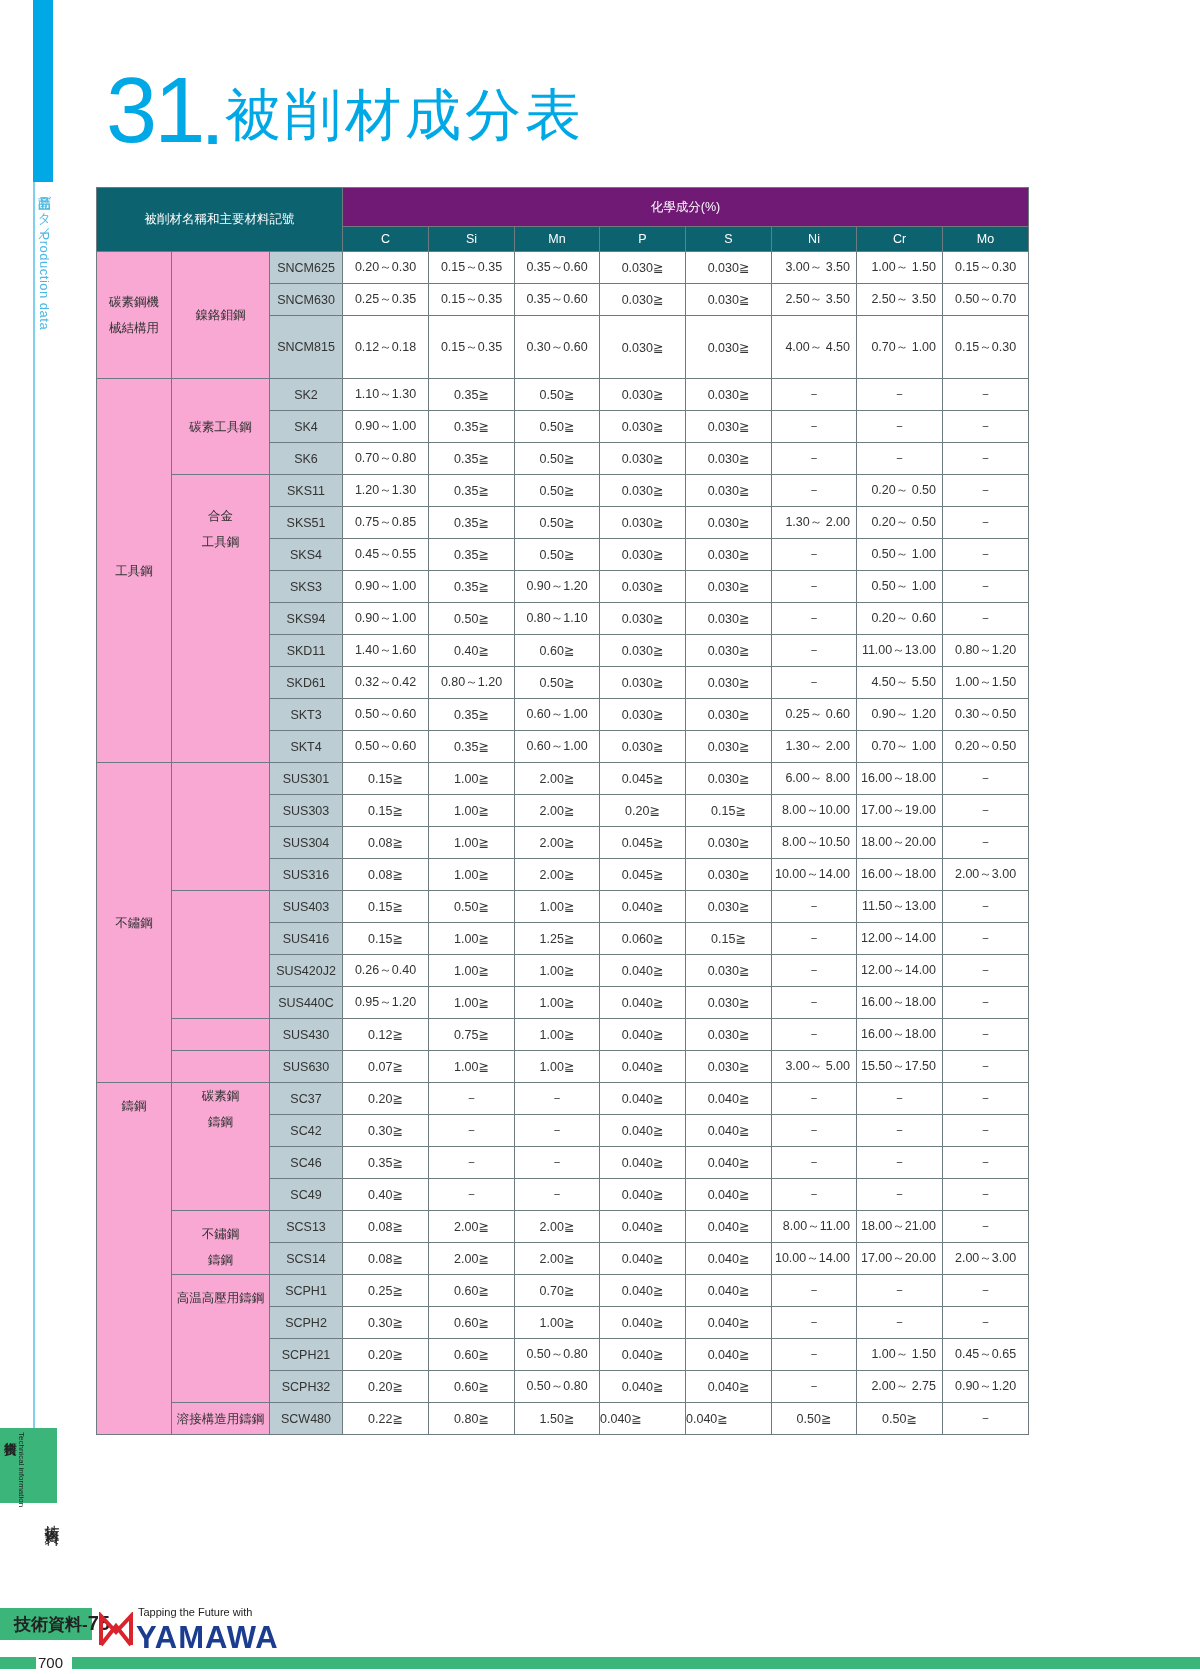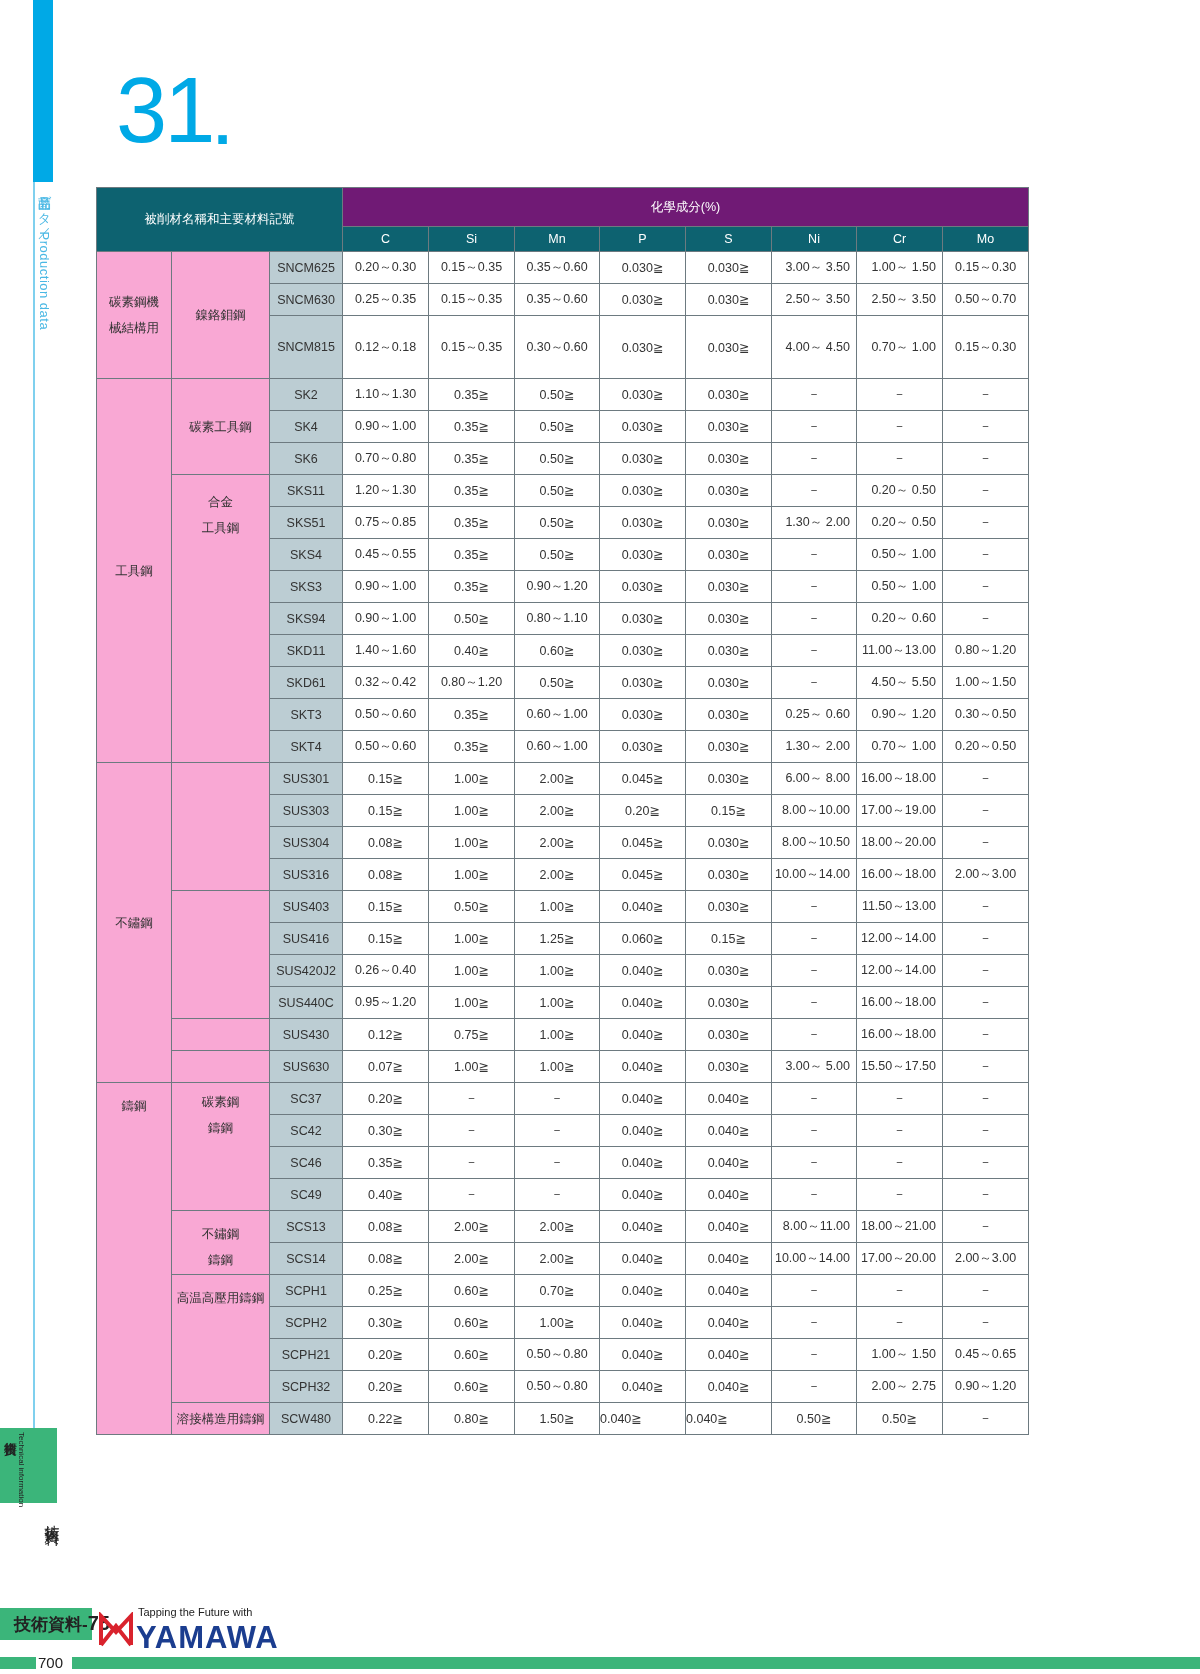--- a/index.html
+++ b/index.html
@@ -7,21 +7,21 @@
          font-family:"Liberation Sans", "DejaVu Sans", sans-serif; color:#333; }
   .side-bar-top { position:absolute; left:33px; top:0; width:20px; height:182px; background:#00a9e6; }
   .side-line { position:absolute; left:33px; top:182px; width:2px; height:1250px; background:#7fd0ee; }
   .side-label { position:absolute; left:37px; top:186px; width:16px; height:200px;
                 writing-mode:vertical-rl; color:#4ab8e4; font-size:13px; letter-spacing:0.5px; white-space:nowrap; }
   .side-tab { position:absolute; left:0; top:1428px; width:57px; height:75px; background:#3bb57a; }
   .side-tab-text { position:absolute; left:3px; top:1432px; writing-mode:vertical-rl; font-size:13px; color:#222; line-height:14px; white-space:nowrap; }
   .side-tab-sub { position:absolute; left:17px; top:1432px; writing-mode:vertical-rl; font-size:8px; color:#222; white-space:nowrap; }
   .side-vert-label { position:absolute; left:42px; top:1513px; writing-mode:vertical-rl; font-size:15px; color:#222; letter-spacing:2px; }
 
-  .title { position:absolute; left:116px; top:66px; color:#00a9e6; display:flex; align-items:flex-end; }
+  .title { position:absolute; left:106px; top:66px; color:#00a9e6; display:flex; align-items:flex-end; }
   .title-num { font-size:92px; font-weight:400; line-height:88px; letter-spacing:-3px; }
   .title-dot { font-size:60px; line-height:60px; margin-left:2px; margin-right:4px; font-weight:bold; }
   .title-text { font-size:56px; line-height:70px; letter-spacing:4px; margin-bottom:4px; }
 
   table.comp { position:absolute; left:96px; top:187px; border-collapse:collapse; table-layout:fixed; width:932px; }
   table.comp td, table.comp th { border:1px solid #6d7a80; padding:0; font-size:12.5px; text-align:center; vertical-align:middle; }
   th.h-main { background:#0d6270; color:#fff; font-weight:normal; font-size:17px; height:63px; border-color:#0d6270; border-right:1px solid #c9dce0; }
   th.h-chem { background:#701a75; color:#fff; font-weight:normal; font-size:17px; height:38px; border:none; vertical-align:middle; }
   th.h-el { background:#0d6270; color:#fff; font-weight:normal; font-size:12.5px; height:24px; border-top:none; border-bottom:none; border-color:#0d6270; border-left:1px solid #9fc2c8; }
   th.h-el.first { border-left:none; }
@@ -50,20 +50,21 @@
 <div class="side-line"></div>
 <div class="side-label">商品データ／Production data</div>
 <div class="side-tab"></div>
 <div class="side-tab-text">技術資料</div>
 <div class="side-tab-sub">Technical information</div>
 <div class="side-vert-label">技術資料</div>
 
 <div class="title">
   <span class="title-num">31</span>
   <span class="title-dot">.</span>
+  <span class="title-text">被削材成分表</span>
 </div>
 
 <table class="comp" id="comp-table">
   <colgroup>
     <col style="width:75px">
       <col style="width:98px">
       <col style="width:73px">
     <col style="width:86px">
       <col style="width:86px">
       <col style="width:85px">
@@ -157,21 +158,21 @@
         <td class="v">0.70～0.80</td>
         <td class="v">0.35≧</td>
         <td class="v">0.50≧</td>
         <td class="v">0.030≧</td>
         <td class="v">0.030≧</td>
         <td class="v">－</td>
         <td class="v">－</td>
         <td class="v">－</td>
       </tr>
       <tr>
-        <td class="g2" rowspan="9" style="vertical-align: top; padding-top: 14px;">
+        <td class="g2" rowspan="9" style="vertical-align: top; padding-top: 28px;">
           <div>合金</div>
           <div>工具鋼</div>
         </td>
         <td class="code">SKS11</td>
         <td class="v">1.20～1.30</td>
         <td class="v">0.35≧</td>
         <td class="v">0.50≧</td>
         <td class="v">0.030≧</td>
         <td class="v">0.030≧</td>
         <td class="v">－</td>
@@ -376,21 +377,21 @@
         <td class="v">1.00≧</td>
         <td class="v">1.00≧</td>
         <td class="v">0.040≧</td>
         <td class="v">0.030≧</td>
         <td class="v rt">3.00～ 5.00</td>
         <td class="v rt">15.50～17.50</td>
         <td class="v">－</td>
       </tr>
       <tr>
         <td class="g1" rowspan="11" style="vertical-align: top; padding-top: 10px;">鑄鋼</td>
-        <td class="g2" rowspan="4" style="vertical-align: top; padding-top: 6px;">
+        <td class="g2" rowspan="4" style="vertical-align: top; padding-top: 0;">
           <div>碳素鋼</div>
           <div>鑄鋼</div>
         </td>
         <td class="code">SC37</td>
         <td class="v">0.20≧</td>
         <td class="v">－</td>
         <td class="v">－</td>
         <td class="v">0.040≧</td>
         <td class="v">0.040≧</td>
         <td class="v">－</td>

